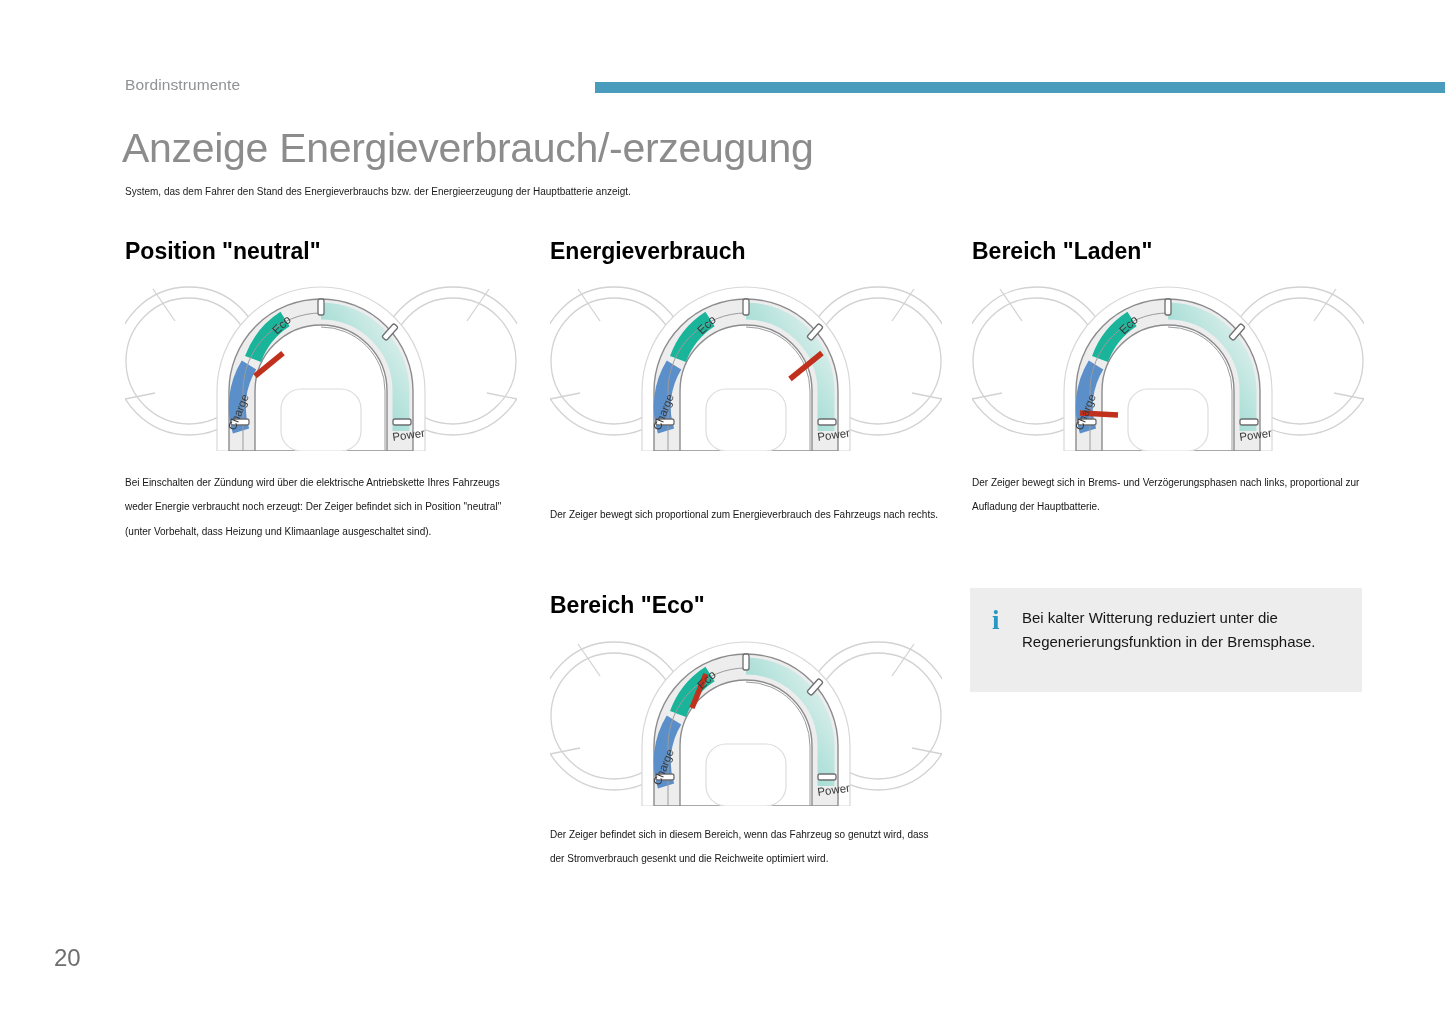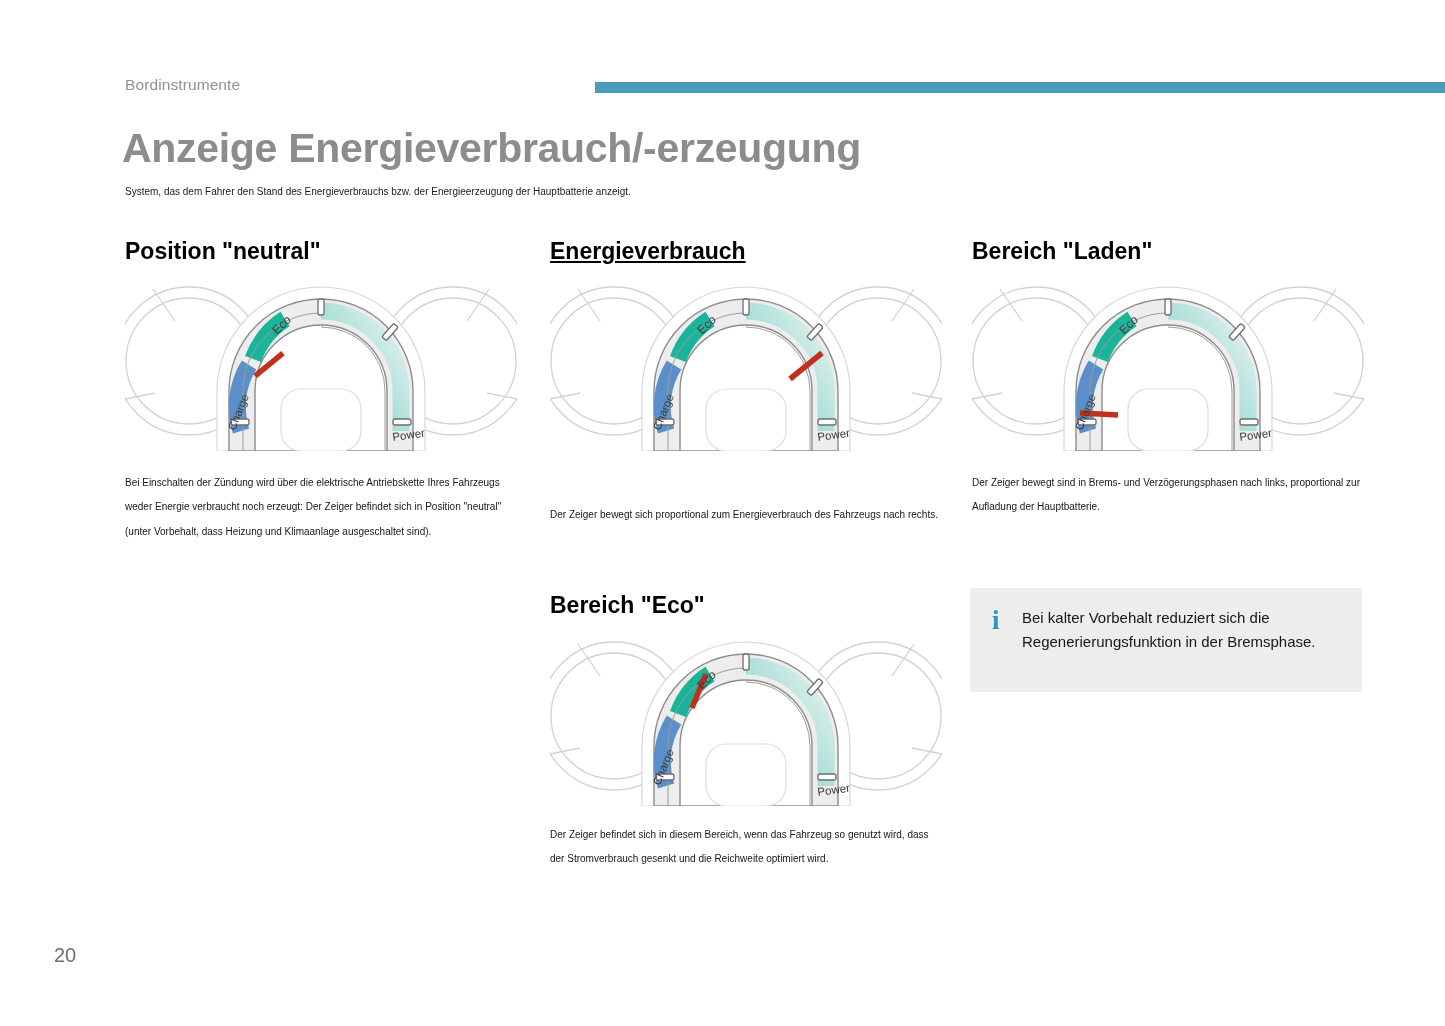--- a/index.html
+++ b/index.html
@@ -17,41 +17,41 @@
     font-size: 15.5px; color: #8f9194; letter-spacing: .1px;
   }
   .head-rule {
     position: absolute; left: 595px; top: 82px;
     width: 850px; height: 11px; background: #4a9cbd;
   }
 
   
   .doc-title {
     position: absolute; left: 122px; top: 125px;
-    font-size: 41px; font-weight: 700; color: #8c8c8c;
+    font-size: 41px; font-weight: 400; color: #8c8c8c;
     letter-spacing: -0.3px; white-space: nowrap;
   }
   .doc-subtitle {
     position: absolute; left: 125px; top: 186px;
     font-size: 10px; color: #1a1a1a; white-space: nowrap;
   }
 
   
   .sec-head {
     position: absolute;
     font-size: 23px; font-weight: bold; color: #000;
     white-space: nowrap;
   }
   .body-text {
     position: absolute;
     font-size: 10px; line-height: 24.3px; color: #161616;
   }
 
   .c1-head { left: 125px; top: 238px; }
-  .c2-head { left: 550px; top: 238px; text-decoration: underline; }
+  .c2-head { left: 550px; top: 238px; }
   .c3-head { left: 972px; top: 238px; }
   .c2b-head{ left: 550px; top: 592px; }
 
   .c1-text { left: 125px; top: 471px; width: 392px; }
   .c2-text { left: 550px; top: 471px; width: 392px; margin-top: 32px; }
   .c3-text { left: 972px; top: 471px; width: 392px; }
   .c2b-text{ left: 550px; top: 823px; width: 392px; }
 
   
   .figure { position: absolute; width: 392px; height: 170px; }
@@ -74,21 +74,21 @@
     line-height: 1;
   }
   .info-text {
     position: absolute; left: 52px; top: 18px; width: 320px;
     font-size: 15px; line-height: 24.3px; color: #161616;
   }
 
   
   .folio {
     position: absolute; left: 54px; top: 944px;
-    font-size: 20px; color: #6e6e6e;
+    font-size: 24px; color: #6e6e6e;
   }
 </style>
 </head>
 <body>
 
 <div class="page">
 
   <div class="running-head">Bordinstrumente</div>
   <div class="head-rule"></div>
 
@@ -304,23 +304,23 @@
         </g>
         <text x="152" y="54" font-family="'Liberation Sans',sans-serif" font-size="12" fill="#3a3a3a" transform="rotate(-44 152 54)">Eco</text>
         <text x="110" y="150" font-family="'Liberation Sans',sans-serif" font-size="11.5" fill="#3a3a3a" transform="rotate(-68 110 150)">Charge</text>
         <text x="268" y="160" font-family="'Liberation Sans',sans-serif" font-size="11.5" fill="#3a3a3a" transform="rotate(-8 268 160)">Power</text>
       </g>
     </svg>
   </div>
 
   <p class="body-text c1-text">Bei Einschalten der Zündung wird über die elektrische Antriebskette Ihres Fahrzeugs weder Energie verbraucht noch erzeugt: Der Zeiger befindet sich in Position "neutral" (unter Vorbehalt, dass Heizung und Klimaanlage ausgeschaltet sind).</p>
   <p class="body-text c2-text">Der Zeiger bewegt sich proportional zum Energieverbrauch des Fahrzeugs nach rechts.</p>
-  <p class="body-text c3-text">Der Zeiger bewegt sind in Brems- und Verzögerungsphasen nach links, proportional zur Aufladung der Hauptbatterie.</p>
+  <p class="body-text c3-text">Der Zeiger bewegt sich in Brems- und Verzögerungsphasen nach links, proportional zur Aufladung der Hauptbatterie.</p>
   <p class="body-text c2b-text">Der Zeiger befindet sich in diesem Bereich, wenn das Fahrzeug so genutzt wird, dass der Stromverbrauch gesenkt und die Reichweite optimiert wird.</p>
 
   <aside class="info-box">
     <span class="info-icon">i</span>
-    <p class="info-text">Bei kalter Vorbehalt reduziert sich die Regenerierungsfunktion in der Bremsphase.</p>
+    <p class="info-text">Bei kalter Witterung reduziert unter die Regenerierungsfunktion in der Bremsphase.</p>
   </aside>
 
   <div class="folio">20</div>
 
 </div>
 
 </body></html>

